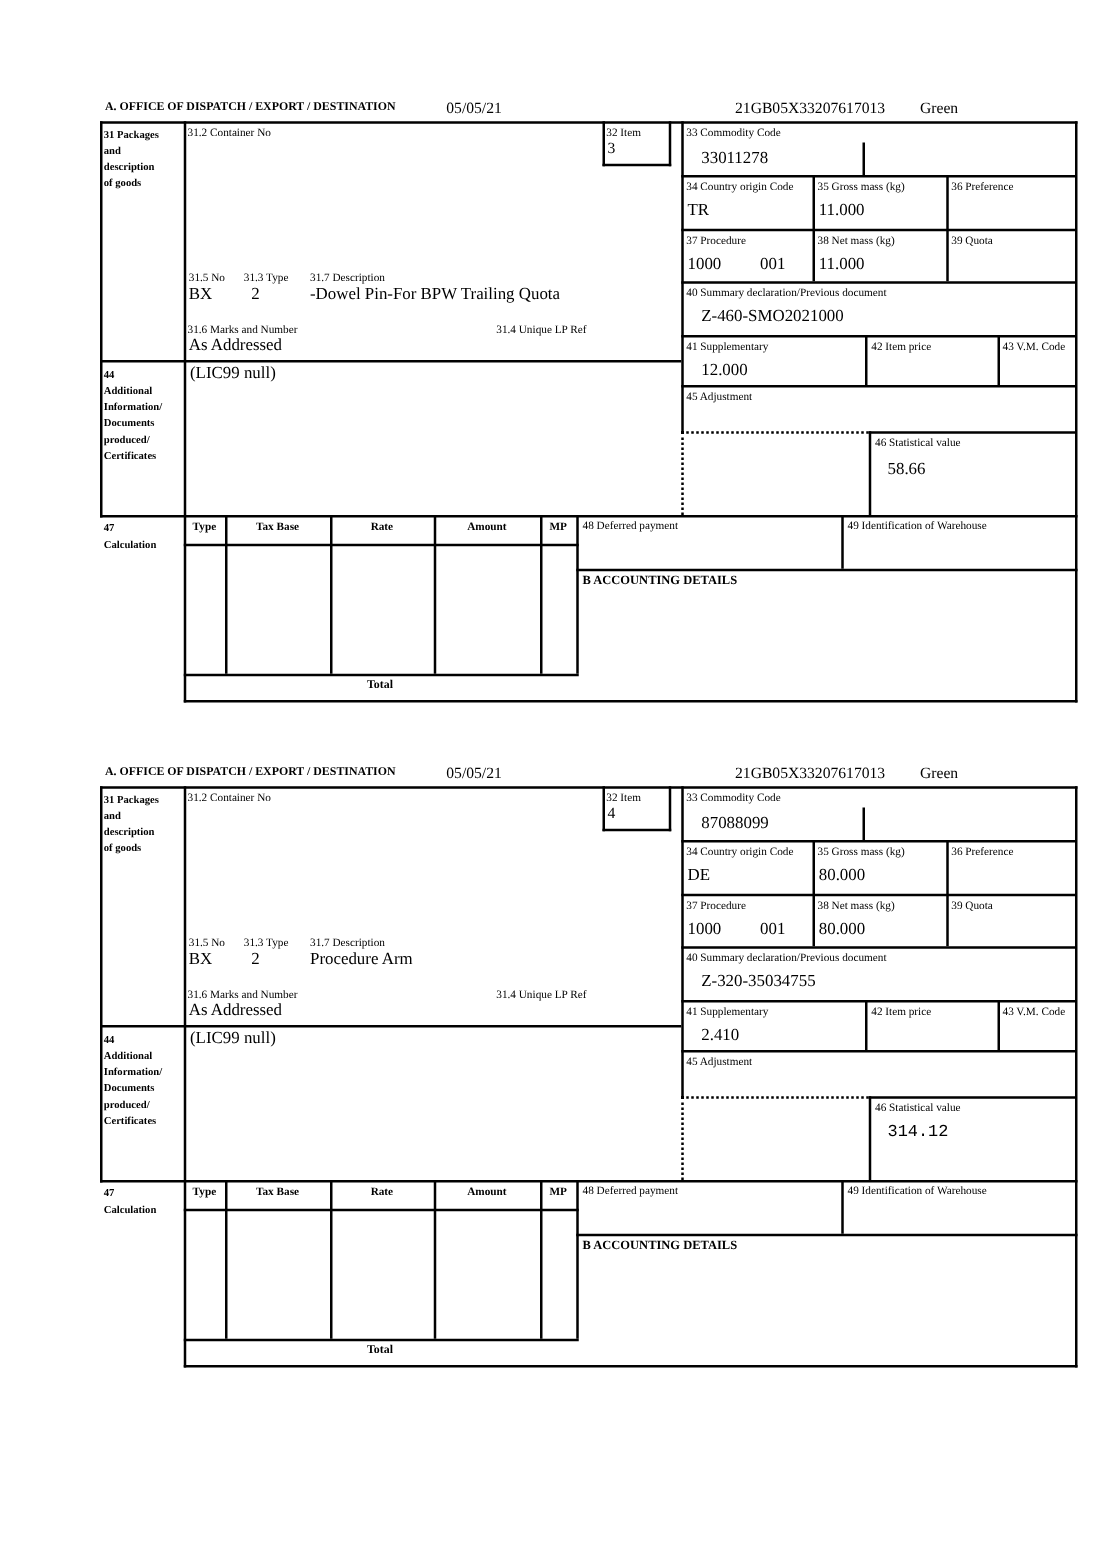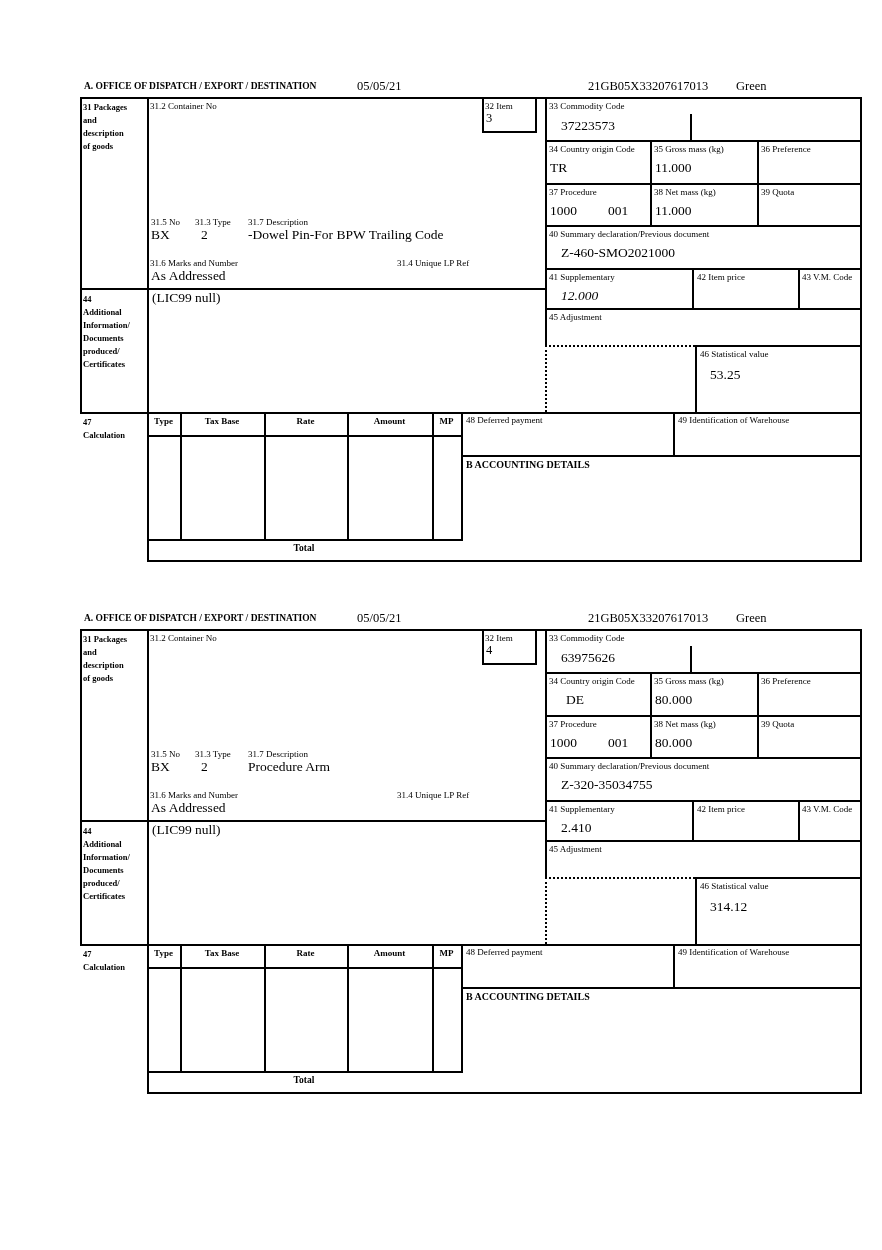--- a/index.html
+++ b/index.html
@@ -70,47 +70,47 @@
     <div class="sml" style="left:3px;top:4px;">
       <div>31 Packages</div>
       <div>and</div>
       <div>description</div>
       <div>of goods</div>
     </div>
     <div class="lbl" style="left:70px;top:4px;">31.2 Container No</div>
     <div class="lbl" style="left:405px;top:4px;">32 Item</div>
     <div class="val" style="left:406px;top:14px;font-size:12.5px;">3</div>
     <div class="lbl" style="left:469px;top:4px;">33 Commodity Code</div>
-    <div class="val" style="left:481px;top:21px;">37223573</div>
+    <div class="val" style="left:481px;top:21px;">33011278</div>
     <div class="lbl" style="left:469px;top:47px;">34 Country origin Code</div>
     <div class="val" style="left:470px;top:63px;">TR</div>
     <div class="lbl" style="left:574px;top:47px;">35 Gross mass (kg)</div>
     <div class="val" style="left:575px;top:63px;">11.000</div>
     <div class="lbl" style="left:681px;top:47px;">36 Preference</div>
     <div class="lbl" style="left:469px;top:90px;">37 Procedure</div>
     <div class="val" style="left:470px;top:106px;">1000</div>
     <div class="val" style="left:528px;top:106px;">001</div>
     <div class="lbl" style="left:574px;top:90px;">38 Net mass (kg)</div>
     <div class="val" style="left:575px;top:106px;">11.000</div>
     <div class="lbl" style="left:681px;top:90px;">39 Quota</div>
     <div class="lbl" style="left:469px;top:132px;">40 Summary declaration/Previous document</div>
     <div class="val" style="left:481px;top:148px;">Z-460-SMO2021000</div>
     <div class="lbl" style="left:469px;top:175px;">41 Supplementary</div>
-    <div class="val" style="left:481px;top:191px;font-style:italic;">12.000</div>
+    <div class="val" style="left:481px;top:191px;">12.000</div>
     <div class="lbl" style="left:617px;top:175px;">42 Item price</div>
     <div class="lbl" style="left:722px;top:175px;">43 V.M. Code</div>
     <div class="lbl" style="left:469px;top:215px;">45 Adjustment</div>
     <div class="lbl" style="left:620px;top:252px;">46 Statistical value</div>
-    <div class="val" style="left:630px;top:270px;">53.25</div>
+    <div class="val" style="left:630px;top:270px;">58.66</div>
     <div class="lbl" style="left:71px;top:120px;">31.5 No</div>
     <div class="lbl" style="left:115px;top:120px;">31.3 Type</div>
     <div class="lbl" style="left:168px;top:120px;">31.7 Description</div>
     <div class="val" style="left:71px;top:130px;">BX</div>
     <div class="val" style="left:121px;top:130px;">2</div>
-    <div class="val" style="left:168px;top:130px;">-Dowel Pin-For BPW Trailing Code</div>
+    <div class="val" style="left:168px;top:130px;">-Dowel Pin-For BPW Trailing Quota</div>
     <div class="lbl" style="left:70px;top:161px;">31.6 Marks and Number</div>
     <div class="lbl" style="left:317px;top:161px;">31.4 Unique LP Ref</div>
     <div class="val" style="left:71px;top:171px;">As Addressed</div>
     <div class="sml" style="left:3px;top:196px;">
       <div>44</div>
       <div>Additional</div>
       <div>Information/</div>
       <div>Documents</div>
       <div>produced/</div>
       <div>Certificates</div>
@@ -173,41 +173,41 @@
     <div class="sml" style="left:3px;top:4px;">
       <div>31 Packages</div>
       <div>and</div>
       <div>description</div>
       <div>of goods</div>
     </div>
     <div class="lbl" style="left:70px;top:4px;">31.2 Container No</div>
     <div class="lbl" style="left:405px;top:4px;">32 Item</div>
     <div class="val" style="left:406px;top:14px;font-size:12.5px;">4</div>
     <div class="lbl" style="left:469px;top:4px;">33 Commodity Code</div>
-    <div class="val" style="left:481px;top:21px;">63975626</div>
+    <div class="val" style="left:481px;top:21px;">87088099</div>
     <div class="lbl" style="left:469px;top:47px;">34 Country origin Code</div>
-    <div class="val" style="left:470px;top:63px;margin-left:16px;">DE</div>
+    <div class="val" style="left:470px;top:63px;">DE</div>
     <div class="lbl" style="left:574px;top:47px;">35 Gross mass (kg)</div>
     <div class="val" style="left:575px;top:63px;">80.000</div>
     <div class="lbl" style="left:681px;top:47px;">36 Preference</div>
     <div class="lbl" style="left:469px;top:90px;">37 Procedure</div>
     <div class="val" style="left:470px;top:106px;">1000</div>
     <div class="val" style="left:528px;top:106px;">001</div>
     <div class="lbl" style="left:574px;top:90px;">38 Net mass (kg)</div>
     <div class="val" style="left:575px;top:106px;">80.000</div>
     <div class="lbl" style="left:681px;top:90px;">39 Quota</div>
     <div class="lbl" style="left:469px;top:132px;">40 Summary declaration/Previous document</div>
     <div class="val" style="left:481px;top:148px;">Z-320-35034755</div>
     <div class="lbl" style="left:469px;top:175px;">41 Supplementary</div>
     <div class="val" style="left:481px;top:191px;">2.410</div>
     <div class="lbl" style="left:617px;top:175px;">42 Item price</div>
     <div class="lbl" style="left:722px;top:175px;">43 V.M. Code</div>
     <div class="lbl" style="left:469px;top:215px;">45 Adjustment</div>
     <div class="lbl" style="left:620px;top:252px;">46 Statistical value</div>
-    <div class="val" style="left:630px;top:270px;">314.12</div>
+    <div class="val" style="left:630px;top:270px;font-family:Liberation Mono, monospace;">314.12</div>
     <div class="lbl" style="left:71px;top:120px;">31.5 No</div>
     <div class="lbl" style="left:115px;top:120px;">31.3 Type</div>
     <div class="lbl" style="left:168px;top:120px;">31.7 Description</div>
     <div class="val" style="left:71px;top:130px;">BX</div>
     <div class="val" style="left:121px;top:130px;">2</div>
     <div class="val" style="left:168px;top:130px;">Procedure Arm</div>
     <div class="lbl" style="left:70px;top:161px;">31.6 Marks and Number</div>
     <div class="lbl" style="left:317px;top:161px;">31.4 Unique LP Ref</div>
     <div class="val" style="left:71px;top:171px;">As Addressed</div>
     <div class="sml" style="left:3px;top:196px;">

